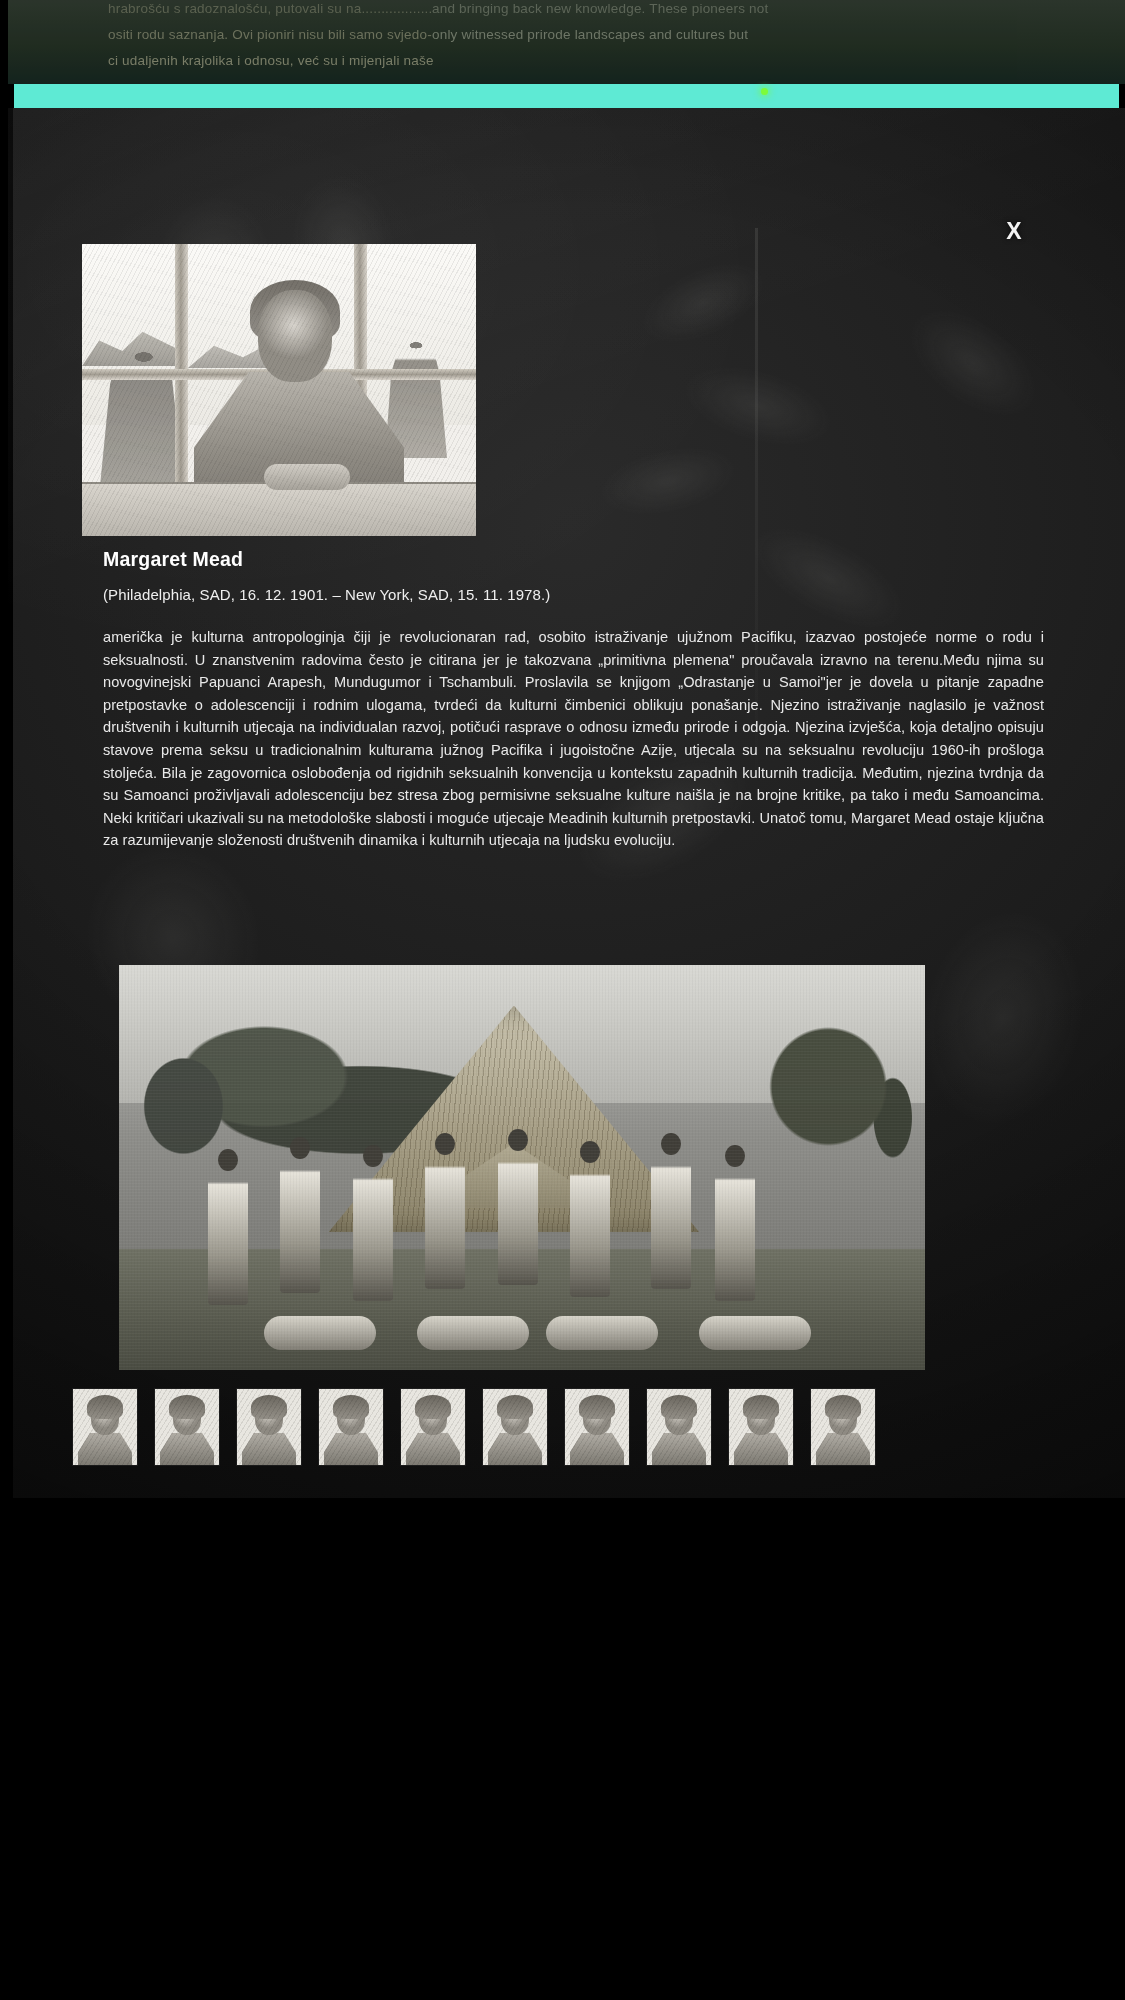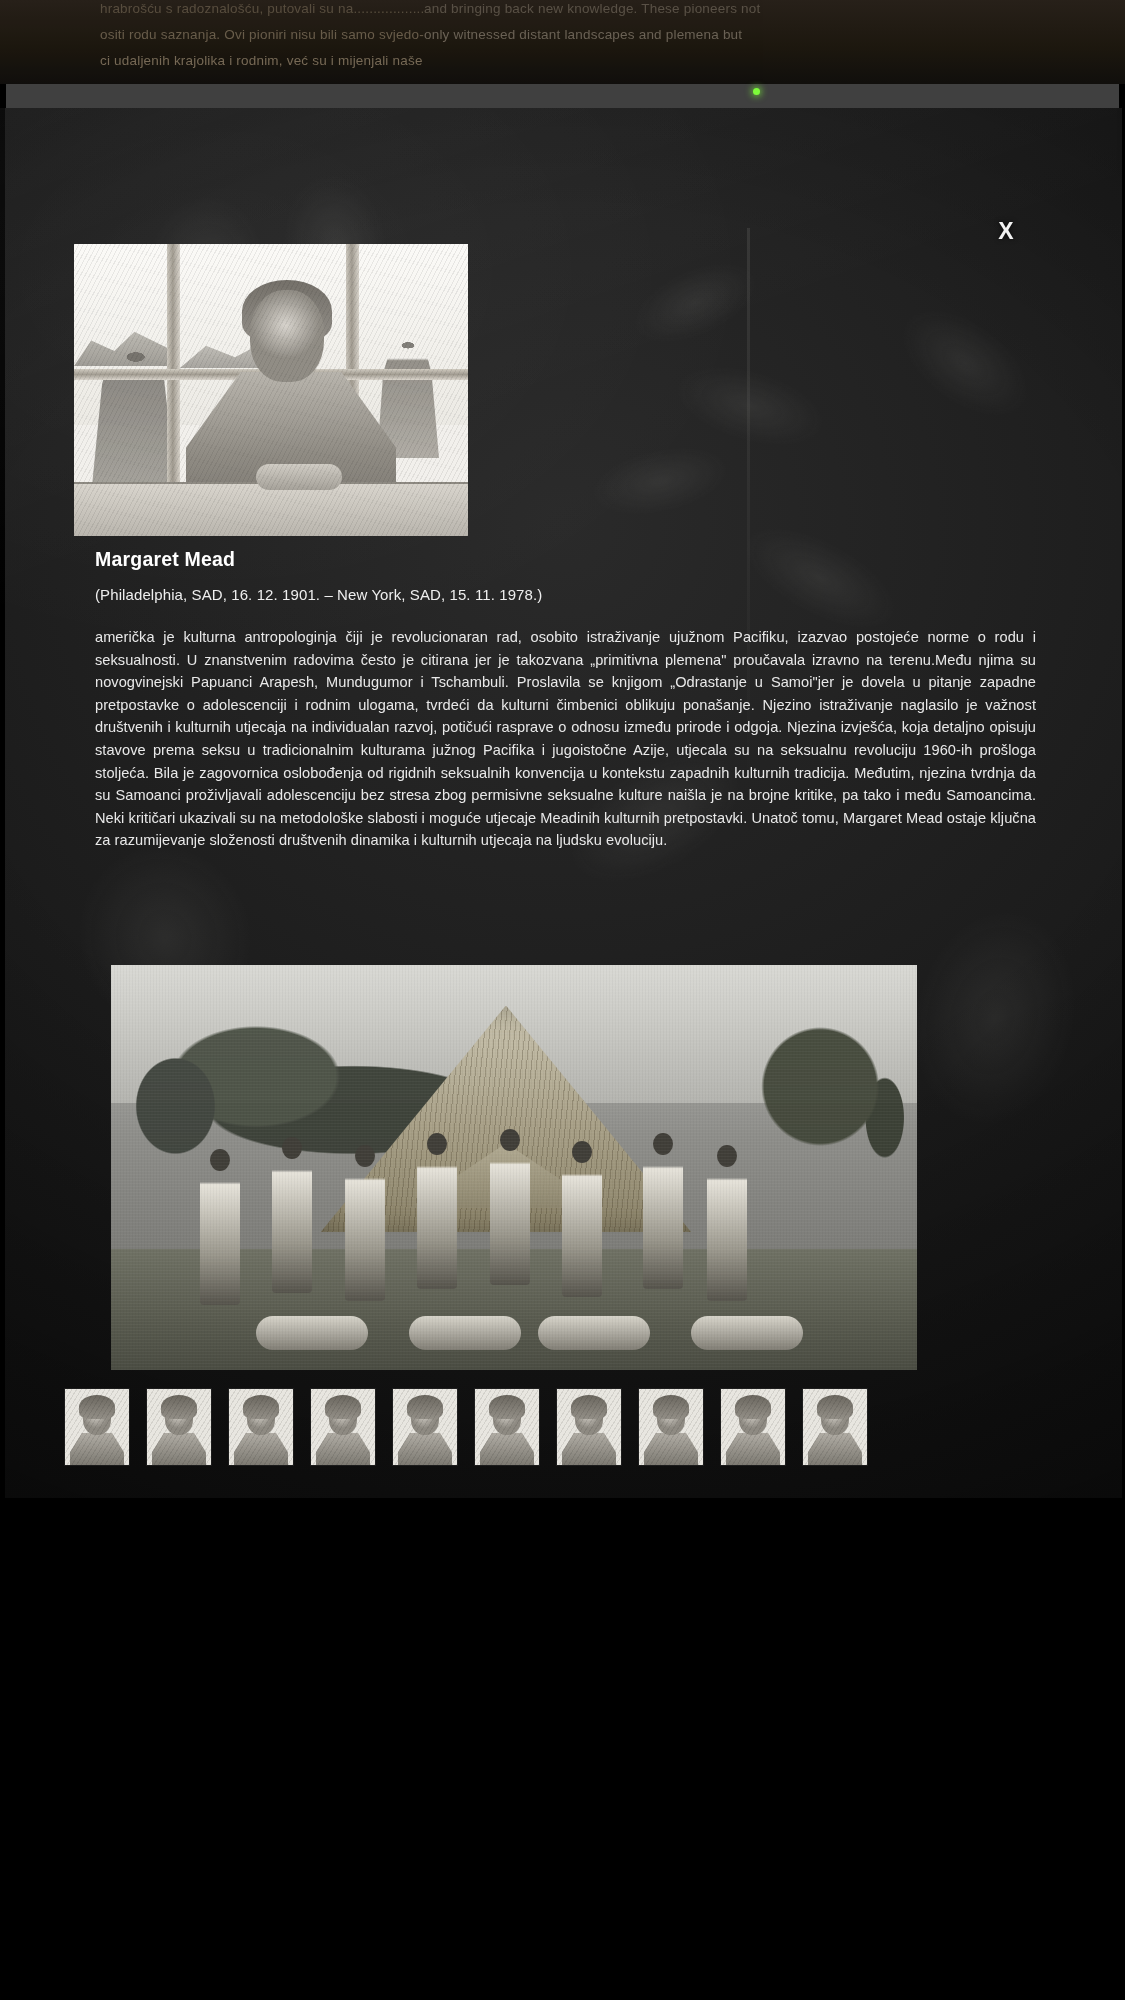--- a/index.html
+++ b/index.html
@@ -12,21 +12,22 @@
     height: 2000px;
     overflow: hidden;
     font-family: "Liberation Sans", sans-serif;
     position: relative;
   }
 
   
   #photo-frame {
     position: absolute;
     inset: 0;
-    background: #404040;
+    background: #5eead4;
+    margin-left: 8px;
   }
 
   
   #top-strip {
     position: absolute;
     left: 0; top: 0;
     width: 1125px; height: 84px;
     background: linear-gradient(180deg, #241c14 0%, #181208 55%, #0a0805 100%);
     overflow: hidden;
     opacity: .88;
@@ -360,25 +361,25 @@
 </style>
 </head>
 <body>
 
 <div id="photo-frame">
 
   <div id="top-strip">
     <div class="col left">
       <div>hrabrošću s radoznalošću, putovali su na..................</div>
       <div>ositi rodu saznanja. Ovi pioniri nisu bili samo svjedo-</div>
-      <div>ci udaljenih krajolika i rodnim, već su i mijenjali naše</div>
+      <div>ci udaljenih krajolika i odnosu, već su i mijenjali naše</div>
     </div>
     <div class="col right">
       <div>and bringing back new knowledge. These pioneers not</div>
-      <div>only witnessed distant landscapes and plemena but</div>
+      <div>only witnessed prirode landscapes and cultures but</div>
     </div>
   </div>
 
   <div id="status-dot"></div>
 
   <div class="bezel-l"></div>
   <div class="bezel-r"></div>
 
   <div id="screen">
 

